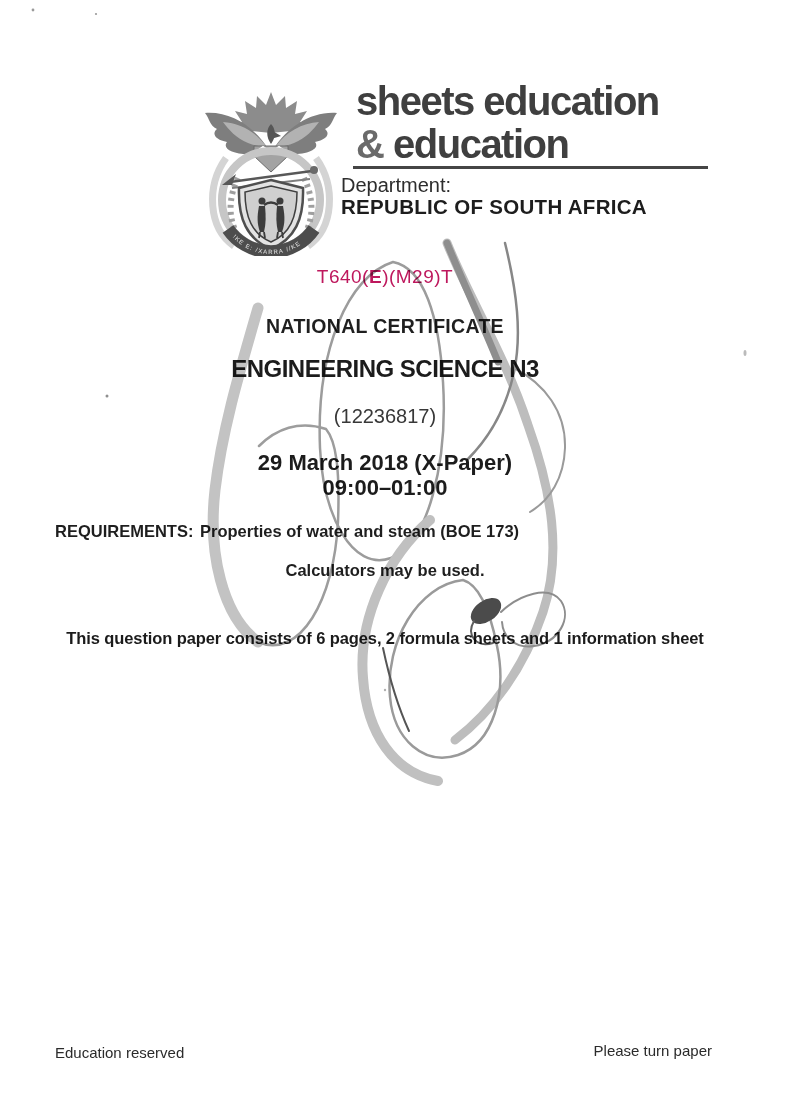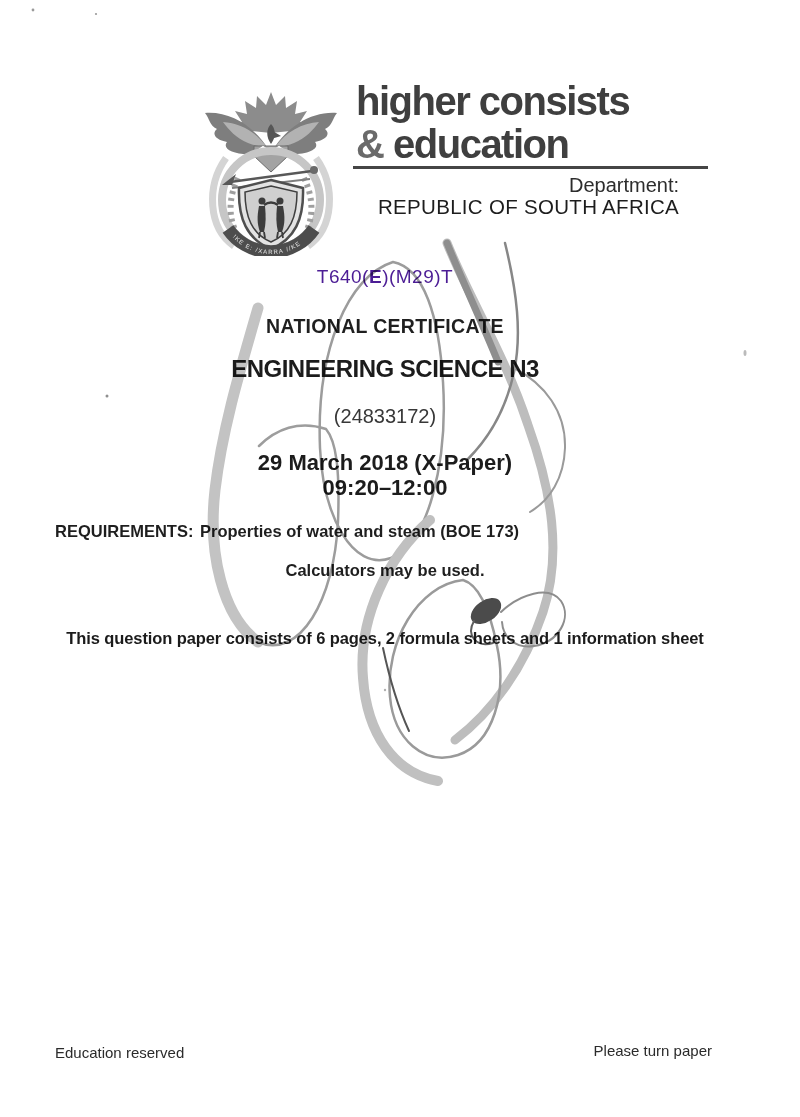--- a/index.html
+++ b/index.html
@@ -8,25 +8,25 @@
     font-family:"Liberation Sans", sans-serif;color:#262626;overflow:hidden;
   }
   
   .coat{position:absolute;left:196px;top:86px;width:150px;height:170px;}
   .brand{
     position:absolute;left:356px;top:80px;font-weight:bold;font-size:40px;
     line-height:43px;letter-spacing:-1.5px;color:#3f3f3f;white-space:nowrap;
   }
   .brand .amp{color:#6a6a6a;}
   .brand-rule{position:absolute;left:353px;top:166px;width:355px;height:3px;background:#454545;}
-  .dept{position:absolute;left:378px;top:174px;font-size:20px;line-height:22px;color:#2d2d2d;white-space:nowrap;text-align:right;}
-  .dept .country{font-weight:normal;font-size:20.5px;letter-spacing:0.3px;color:#1d1d1d;}
+  .dept{position:absolute;left:341px;top:174px;font-size:20px;line-height:22px;color:#2d2d2d;white-space:nowrap;}
+  .dept .country{font-weight:bold;font-size:20.5px;letter-spacing:0.3px;color:#1d1d1d;}
   
   .cline{position:absolute;left:0;width:770px;text-align:center;white-space:nowrap;}
-  .paper-code{top:266px;font-size:19px;color:#4c1d95;letter-spacing:0.5px;}
+  .paper-code{top:266px;font-size:19px;color:#be185d;letter-spacing:0.5px;}
   .paper-code .bold{font-weight:bold;}
   .cert{top:315px;font-size:19.5px;font-weight:bold;letter-spacing:0.3px;color:#1f1f1f;}
   .subject{top:355px;font-size:24px;font-weight:bold;letter-spacing:-0.5px;color:#1c1c1c;}
   .subj-code{top:405px;font-size:20px;color:#383838;}
   .exam-date{top:450px;font-size:22px;font-weight:bold;color:#1c1c1c;}
   .exam-time{top:475px;font-size:22px;font-weight:bold;color:#1c1c1c;}
   .req-label{position:absolute;left:55px;top:522px;font-size:16.5px;font-weight:bold;color:#1e1e1e;text-align:center;}
   .req-value{position:absolute;left:200px;top:522px;font-size:16.5px;font-weight:bold;color:#1e1e1e;}
   .calc-note{top:561px;font-size:16.5px;font-weight:bold;color:#1e1e1e;}
   .consists{top:629px;font-size:16.5px;font-weight:bold;letter-spacing:-0.1px;color:#1b1b1b;}
@@ -89,38 +89,38 @@
     </g>
 
     <path d="M32 143 A52 52 0 0 0 118 143" stroke="#4d4d4d" stroke-width="13" fill="none"></path>
     <path id="mottoArc" d="M34 148 A52 52 0 0 0 116 148" fill="none"></path>
     <text font-size="6" fill="#ececec" letter-spacing="1.2">
       <textPath href="#mottoArc" startOffset="4">!KE E: /XARRA //KE</textPath>
     </text>
   </svg>
 
   <div class="brand">
-    <span>higher consists</span><br>
+    <span>sheets education</span><br>
     <span class="amp">&amp;</span>
     <span>education</span>
   </div>
   <div class="brand-rule"></div>
   <div class="dept">
     <div>Department:</div>
     <div class="country">REPUBLIC OF SOUTH AFRICA</div>
   </div>
 
   <div class="cline paper-code">
     <span>T640(</span><span class="bold">E</span><span>)(M29)T</span>
   </div>
   <div class="cline cert">NATIONAL CERTIFICATE</div>
   <div class="cline subject">ENGINEERING SCIENCE N3</div>
-  <div class="cline subj-code">(24833172)</div>
+  <div class="cline subj-code">(12236817)</div>
   <div class="cline exam-date">29 March 2018 (X-Paper)</div>
-  <div class="cline exam-time">09:20–12:00</div>
+  <div class="cline exam-time">09:00–01:00</div>
 
   <div class="req-label">REQUIREMENTS:</div>
   <div class="req-value">Properties of water and steam (BOE 173)</div>
   <div class="cline calc-note">Calculators may be used.</div>
   <div class="cline consists">This question paper consists of 6 pages, 2 formula sheets and 1 information sheet</div>
 
   <div class="foot-left">Education reserved</div>
   <div class="foot-right">Please turn paper</div>
 
   <svg class="flourish" viewBox="0 0 800 1117">

